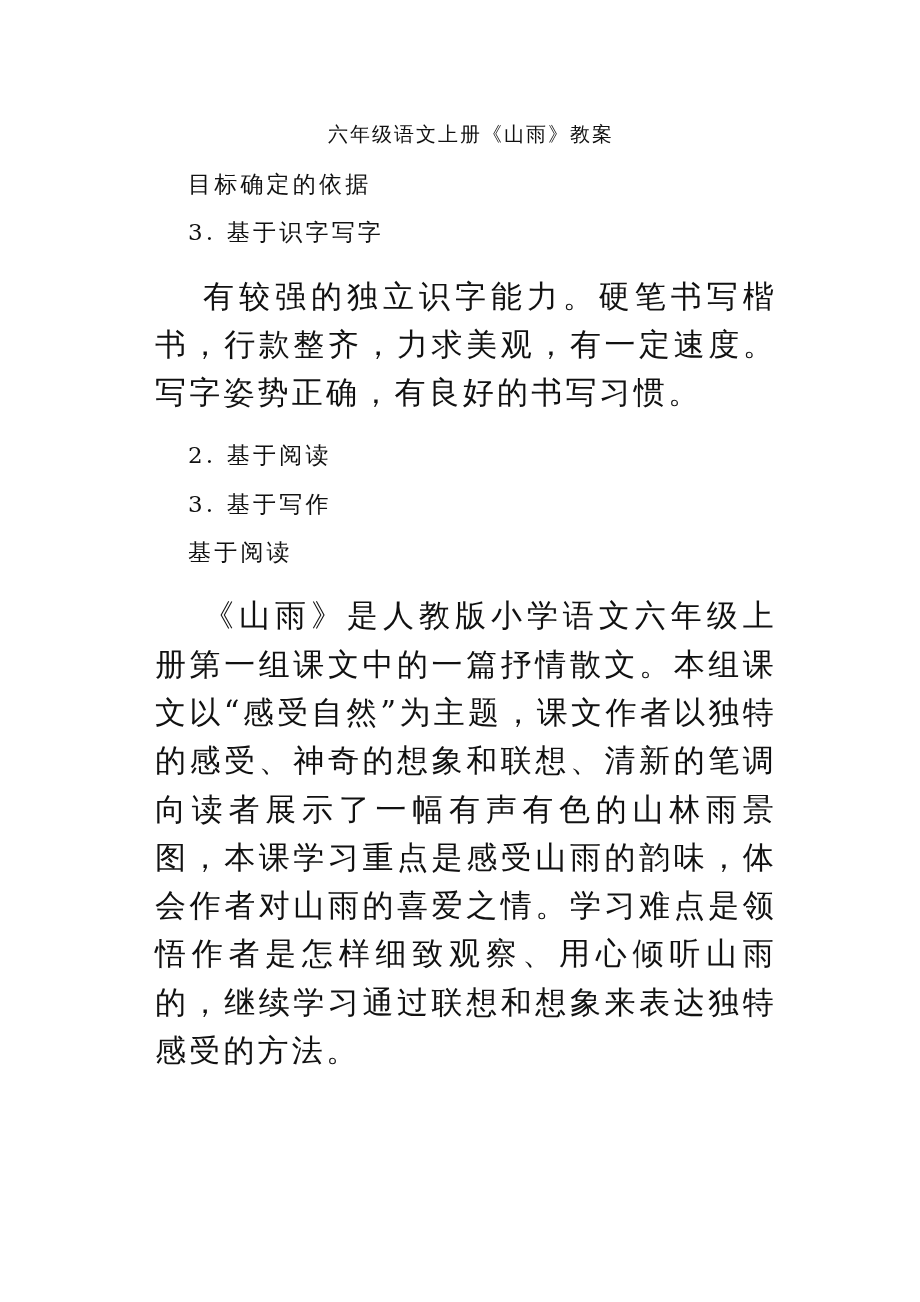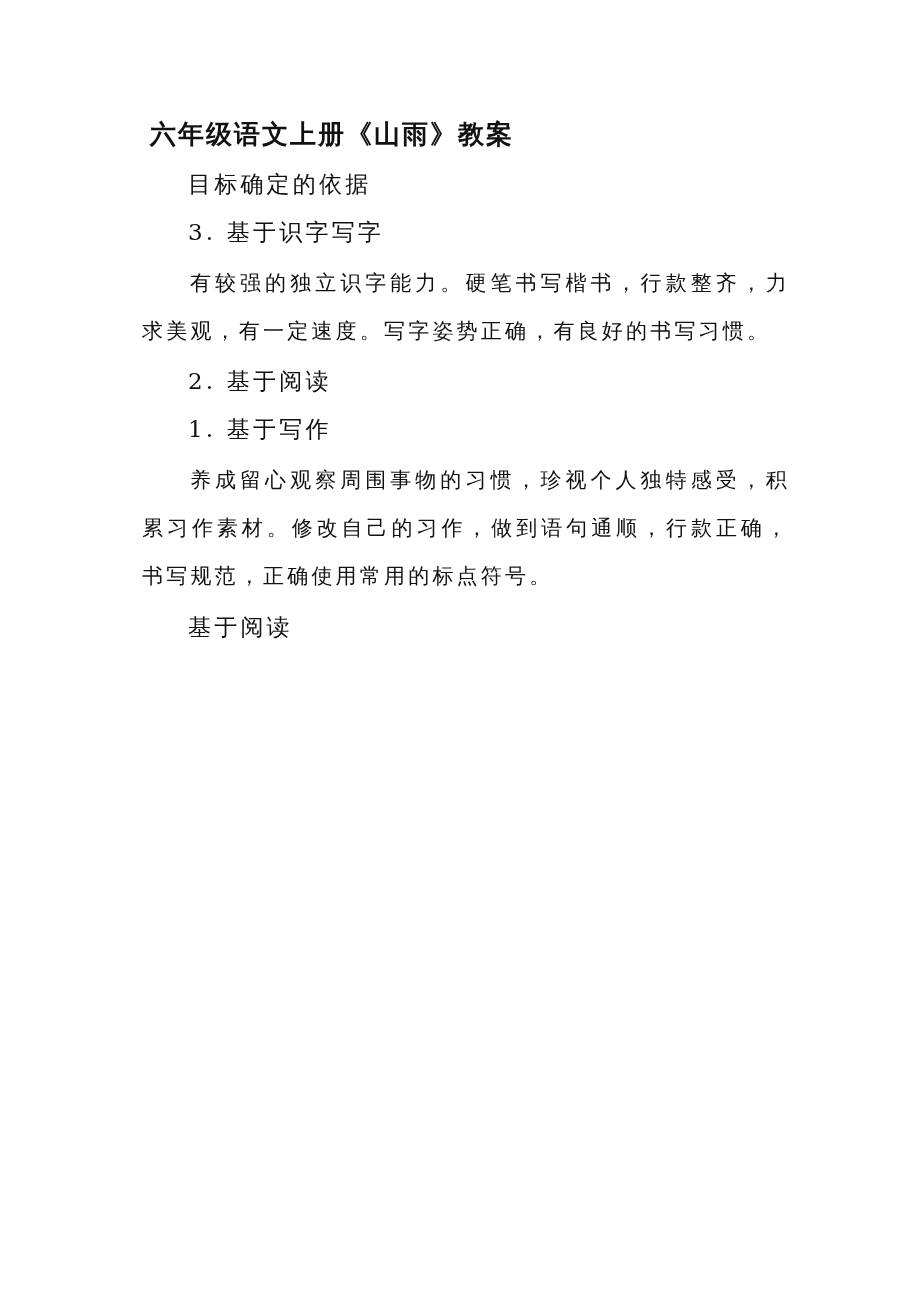--- a/index.html
+++ b/index.html
@@ -15,34 +15,34 @@
       color: #111111;
       font-family: "DejaVu Serif", "Liberation Serif", serif;
     }
     .page {
       position: absolute;
       left: 140px;
       top: 108px;
       width: 652px;
     }
     .title {
-      text-align: left;
-      font-size: 26px;
-      font-weight: bold;
+      text-align: center;
+      font-size: 20px;
+      font-weight: normal;
       letter-spacing: 2px;
       line-height: 52px;
       height: 52px;
       margin: 0 0 0 0;
       padding-left: 10px;
     }
     .para {
-      font-size: 21px;
+      font-size: 31px;
       line-height: 48.3px;
       letter-spacing: 3.2px;
-      margin: 2px;
+      margin: 15px;
       text-align: justify;
       text-align-last: left;
       word-break: break-all;
     }
     .indent {
       text-indent: 48px;
     }
     .heading {
       font-size: 23px;
       line-height: 48.3px;
@@ -57,18 +57,18 @@
 <div class="page">
   <h1 class="title">六年级语文上册《山雨》教案</h1>
 
   <p class="heading">目标确定的依据</p>
 
   <p class="heading">3. 基于识字写字</p>
   <p class="para indent">有较强的独立识字能力。硬笔书写楷书，行款整齐，力求美观，有一定速度。写字姿势正确，有良好的书写习惯。</p>
 
   <p class="heading">2. 基于阅读</p>
 
-  <p class="heading">1. 基于写作</p>
-  <p class="para indent">养成留心观察周围事物的习惯，珍视个人独特感受，积累习作素材。修改自己的习作，做到语句通顺，行款正确，书写规范，正确使用常用的标点符号。</p>
+  <p class="heading">3. 基于写作</p>
 
   <p class="heading">基于阅读</p>
+  <p class="para indent">《山雨》是人教版小学语文六年级上册第一组课文中的一篇抒情散文。本组课文以“感受自然”为主题，课文作者以独特的感受、神奇的想象和联想、清新的笔调向读者展示了一幅有声有色的山林雨景图，本课学习重点是感受山雨的韵味，体会作者对山雨的喜爱之情。学习难点是领悟作者是怎样细致观察、用心倾听山雨的，继续学习通过联想和想象来表达独特感受的方法。</p>
 
 </div>
 
 </body></html>

